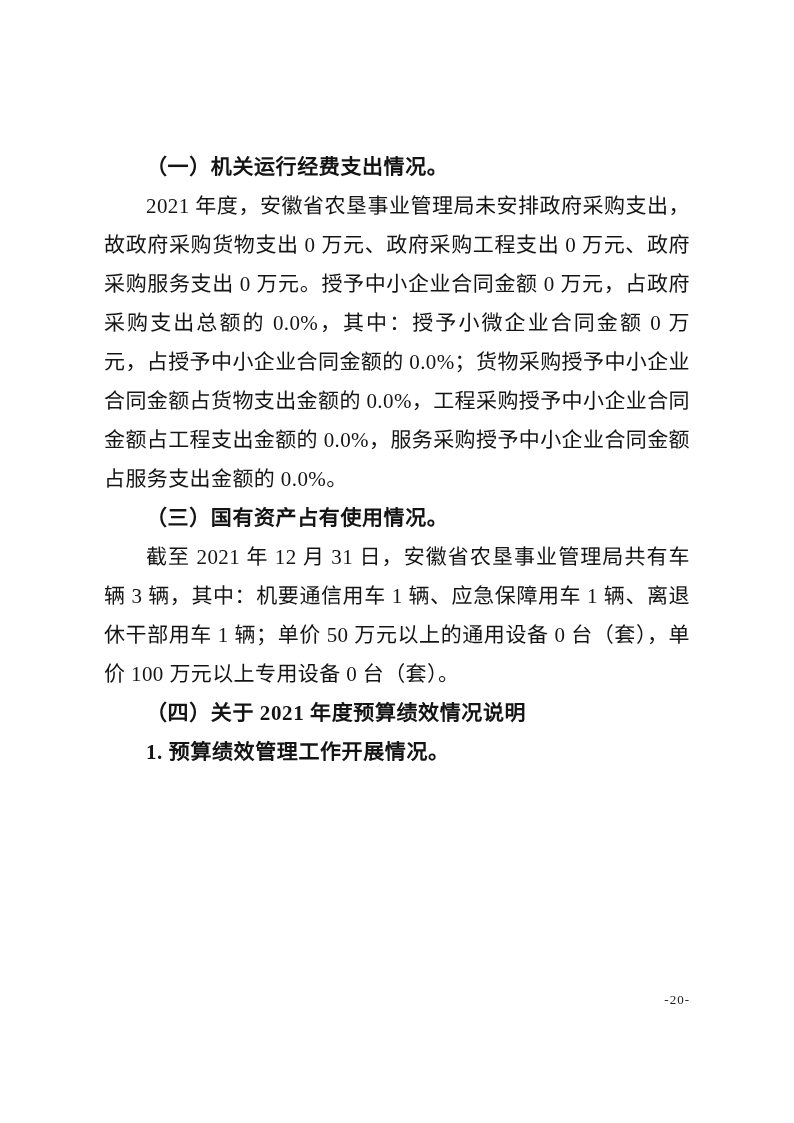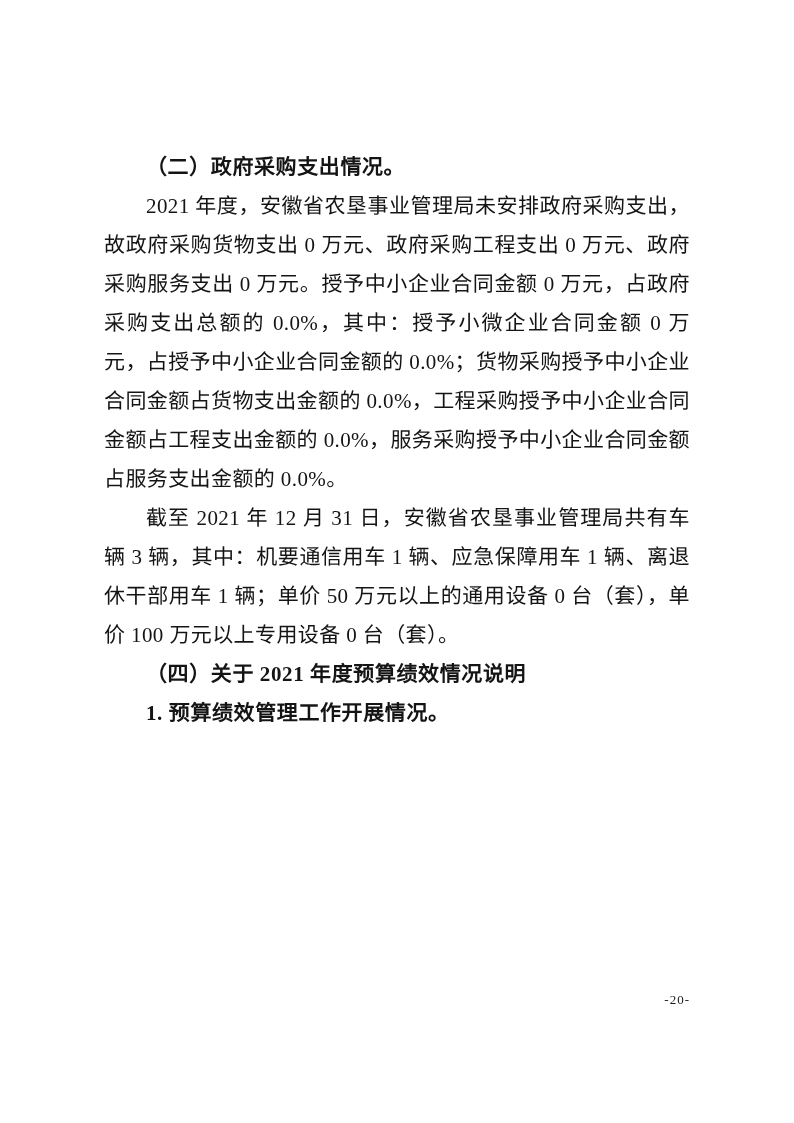--- a/index.html
+++ b/index.html
@@ -57,28 +57,29 @@
     font-family: "Liberation Serif", "DejaVu Serif", serif;
   }
 </style>
 </head>
 <body>
 
 <div class="page">
   <main class="content">
 
     <section class="section">
+      <h3 class="heading">（一）机关运行经费支出情况。</h3>
     </section>
 
     <section class="section">
-      <h3 class="heading">（二）政府采购支出情况。</h3>
       <p class="para">2021 年度，安徽省农垦事业管理局未安排政府采购支出，故政府采购货物支出 0 万元、政府采购工程支出 0 万元、政府采购服务支出 0 万元。授予中小企业合同金额 0 万元，占政府采购支出总额的 0.0%，其中：授予小微企业合同金额 0 万元，占授予中小企业合同金额的 0.0%；货物采购授予中小企业合同金额占货物支出金额的 0.0%，工程采购授予中小企业合同金额占工程支出金额的 0.0%，服务采购授予中小企业合同金额占服务支出金额的 0.0%。</p>
     </section>
 
     <section class="section">
+      <h3 class="heading">（三）国有资产占有使用情况。</h3>
       <p class="para">截至 2021 年 12 月 31 日，安徽省农垦事业管理局共有车辆 3 辆，其中：机要通信用车 1 辆、应急保障用车 1 辆、离退休干部用车 1 辆；单价 50 万元以上的通用设备 0 台（套），单价 100 万元以上专用设备 0 台（套）。</p>
     </section>
 
     <section class="section">
       <h3 class="heading">（四）关于 2021 年度预算绩效情况说明</h3>
       <h3 class="heading">1. 预算绩效管理工作开展情况。</h3>
     </section>
 
   </main>
 

